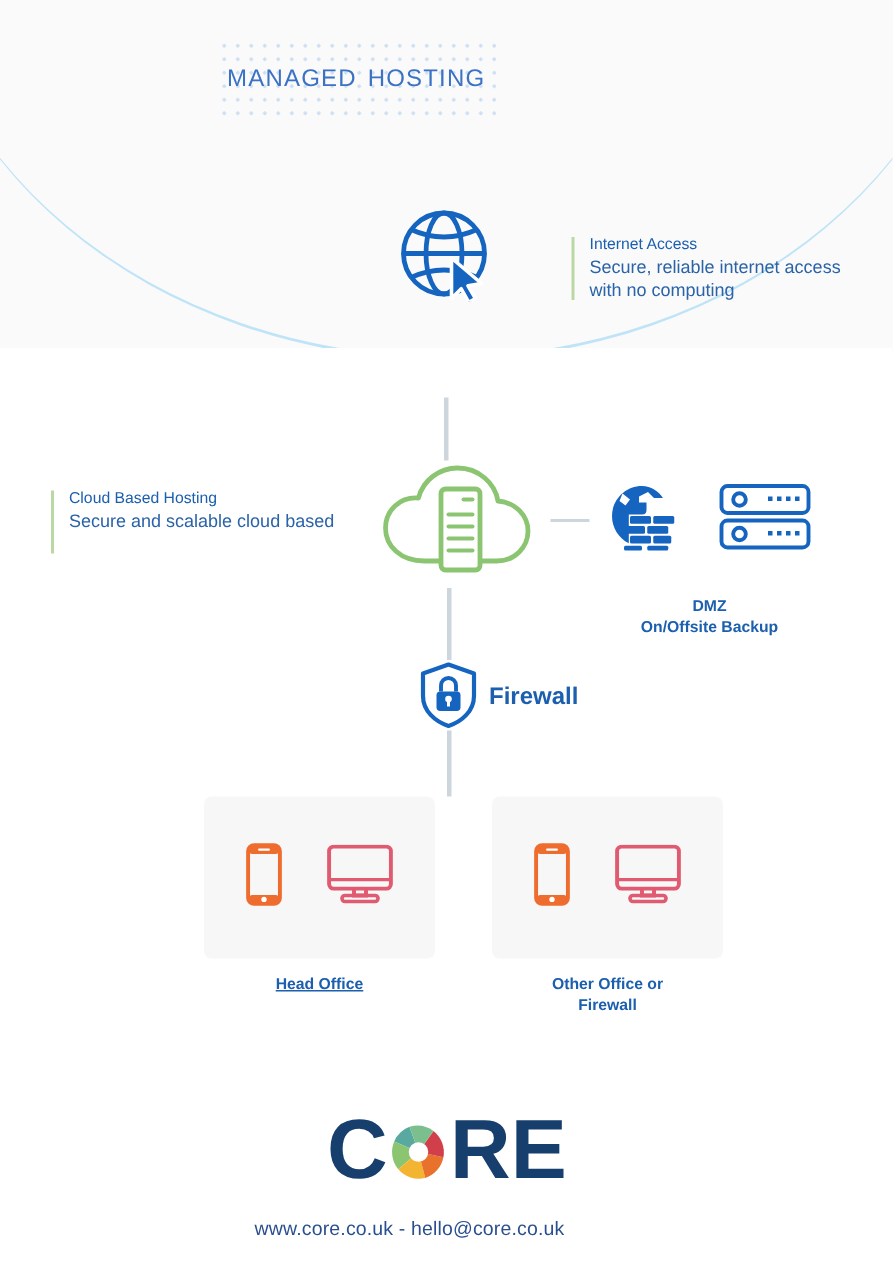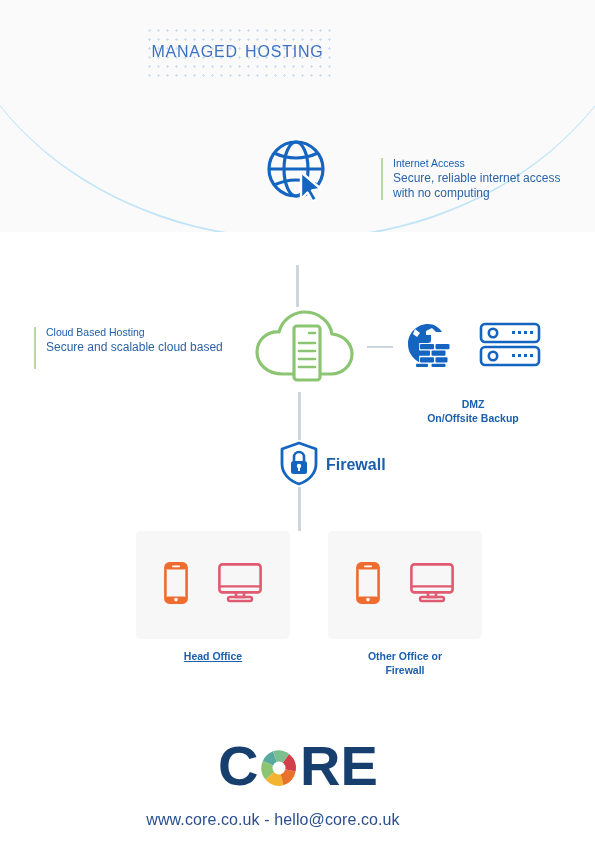--- a/index.html
+++ b/index.html
@@ -96,21 +96,21 @@
   
   #firewall-label{
     position:absolute;left:326px;top:456px;
     font-size:16px;color:#1b5fae;font-weight:bold;
   }
 
   
   #logo-wrap{position:absolute;left:0;top:740px;width:595px;text-align:center;}
   #footer-text{
     position:absolute;left:0;top:811px;width:546px;text-align:center;
-    font-size:16px;color:#2a4f8f;letter-spacing:.1px;
+    font-size:13px;color:#2a4f8f;letter-spacing:.1px;
   }
 </style>
 </head>
 <body>
 
 <div id="header-band">
   <div id="header-curve"></div>
 </div>
 
 <div id="title-wrap">

